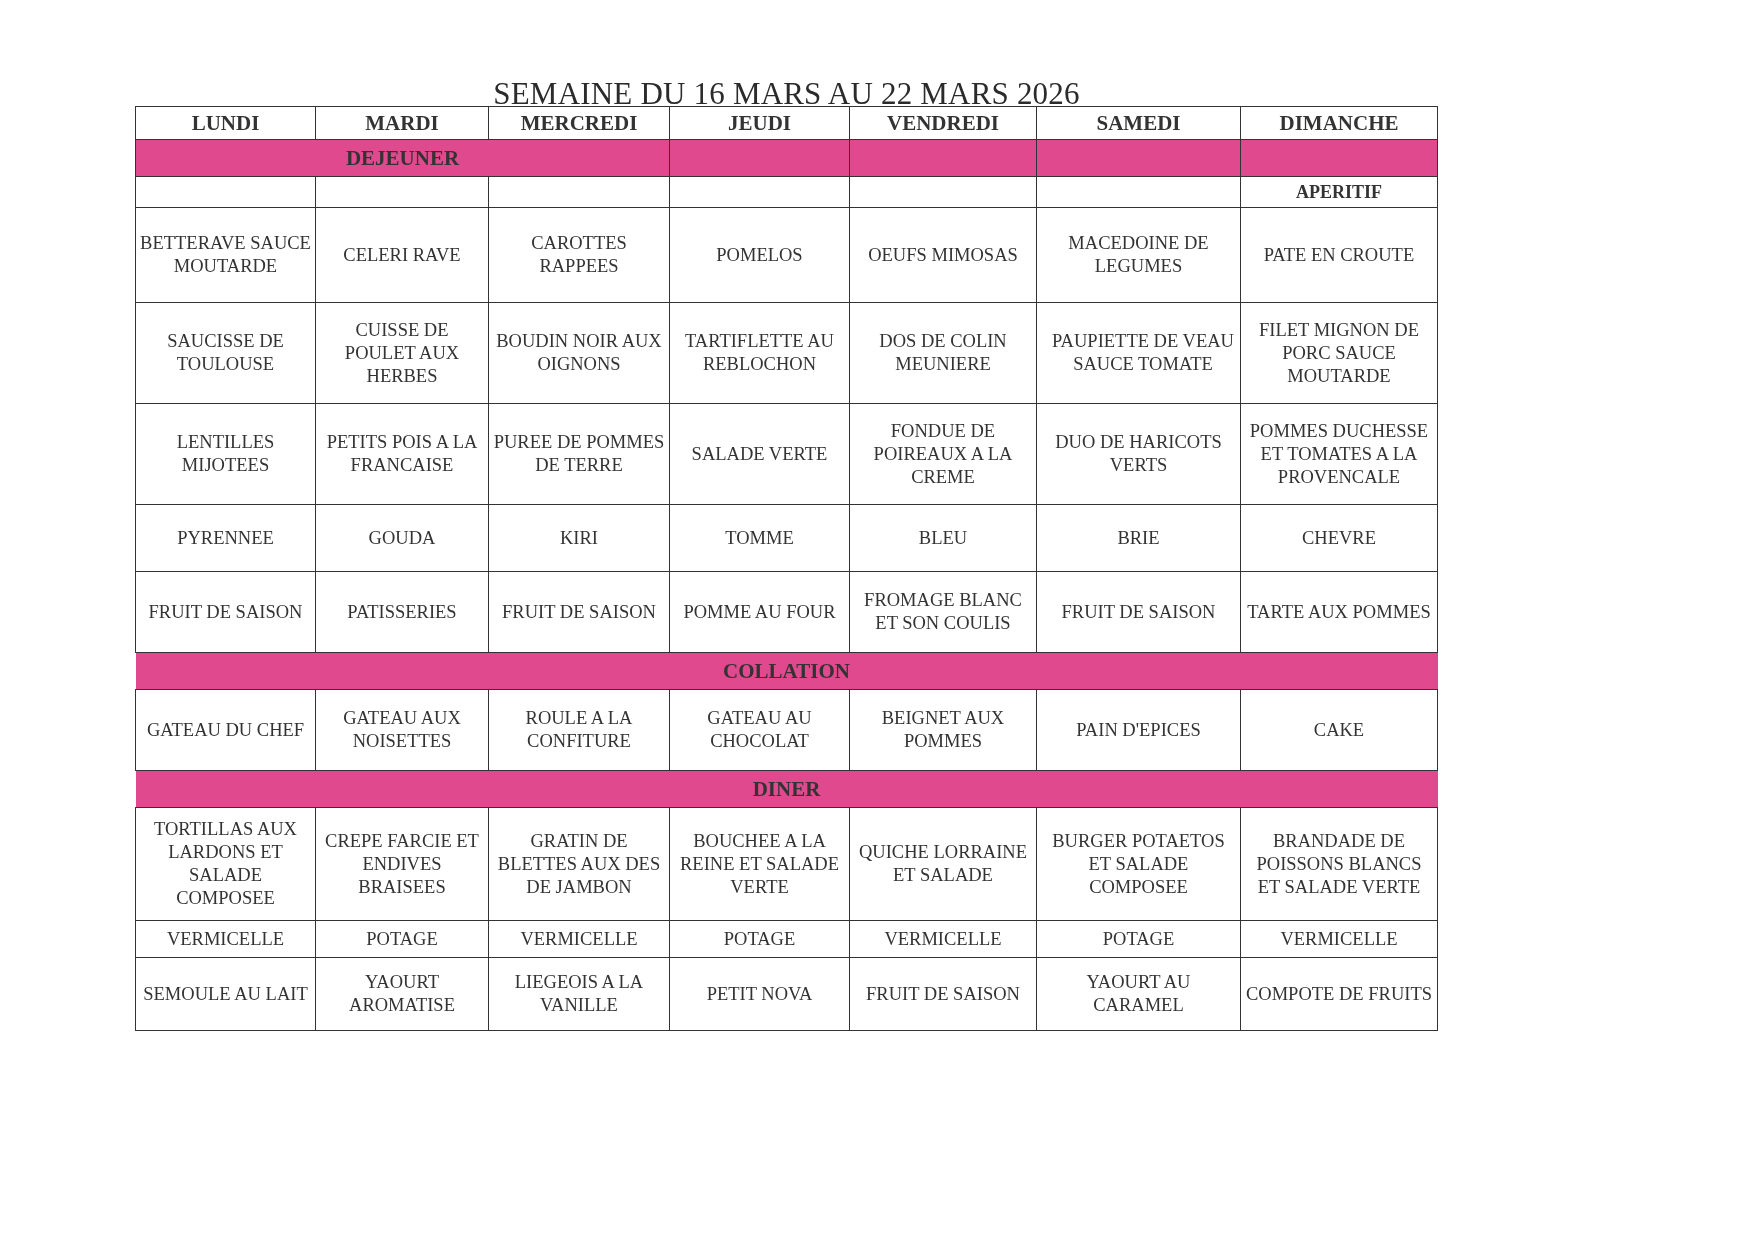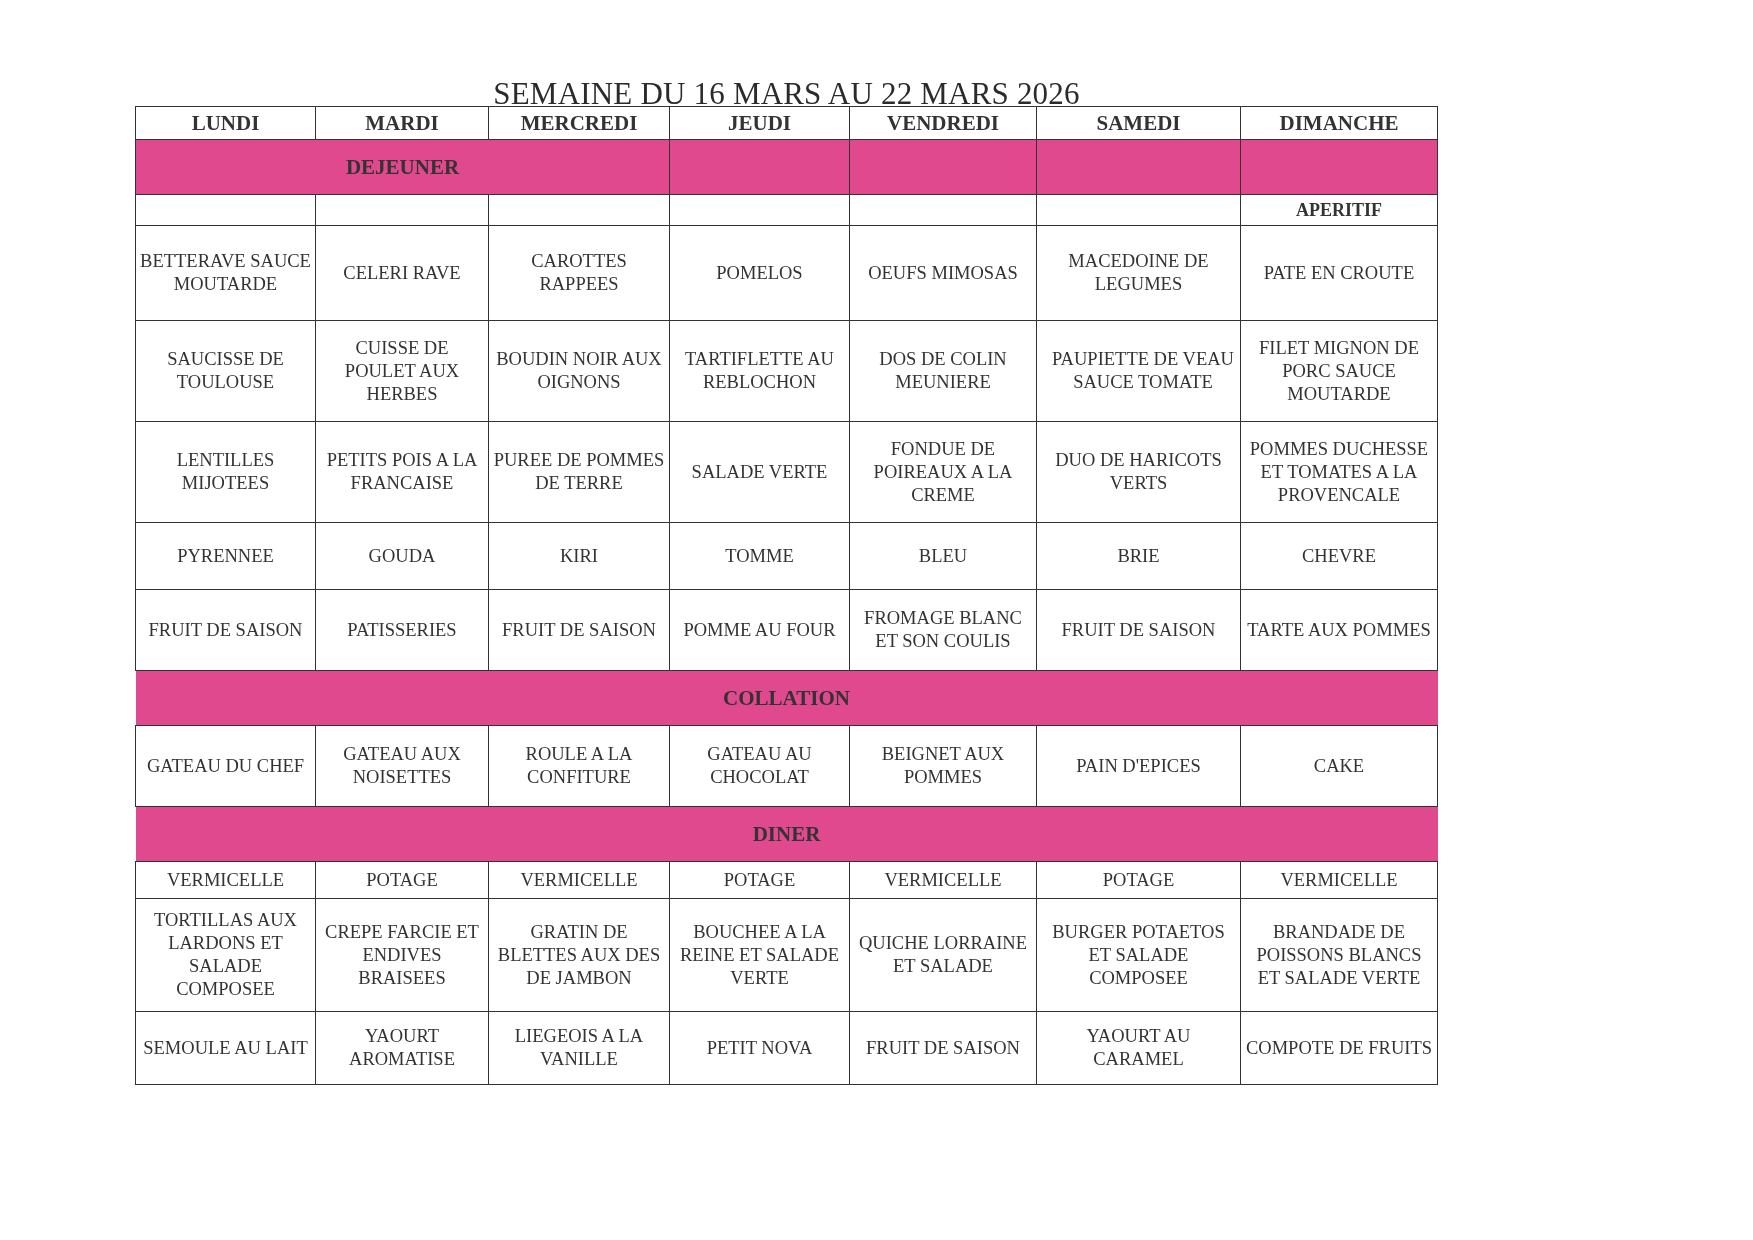--- a/index.html
+++ b/index.html
@@ -6,21 +6,21 @@
   body { width: 1753px; height: 1240px; position: relative; overflow: hidden;
          font-family: "Liberation Serif", "DejaVu Serif", serif; color: #2a2a2a; }
   .title { position: absolute; left: 0; width: 1573px; top: 76px; text-align: center;
            font-size: 31px; color: #2b2b2b; letter-spacing: 0.2px; }
   table.menu { position: absolute; left: 135px; top: 106px; width: 1302px;
                border-collapse: collapse; table-layout: fixed; }
   table.menu td { border: 1.6px solid #333; text-align: center; vertical-align: middle;
                   font-size: 18.5px; line-height: 23px; padding: 0 3px; color: #333; }
   .day { color: #5f9b2e; font-weight: bold; font-size: 21px !important; height: 32px; }
   .band td { background: #e0498e; color: #fbe9f2; font-weight: bold; font-size: 21px !important;
-             height: 28px; padding: 13px !important; }
+             height: 28px; padding: 4px !important; }
   .band.merged td { border-left: none; border-right: none; }
   .aperitif { color: #c0392b; font-weight: bold; font-size: 18px !important; }
 </style>
 </head>
 <body>
 
 <div class="title">SEMAINE DU 16 MARS AU 22 MARS 2026</div>
 
 <table class="menu">
   <colgroup>
@@ -112,36 +112,36 @@
         <td style="height: 80px;">ROULE A LA CONFITURE</td>
         <td style="height: 80px;">GATEAU AU CHOCOLAT</td>
         <td style="height: 80px;">BEIGNET AUX POMMES</td>
         <td style="height: 80px;">PAIN D'EPICES</td>
         <td style="height: 80px;">CAKE</td>
       </tr>
       <tr class="band merged">
         <td colspan="7">DINER</td>
       </tr>
       <tr>
+        <td style="height: 112px;">TORTILLAS AUX LARDONS ET SALADE COMPOSEE</td>
+        <td style="height: 112px;">CREPE FARCIE ET ENDIVES BRAISEES</td>
+        <td style="height: 112px;">GRATIN DE BLETTES AUX DES DE JAMBON</td>
+        <td style="height: 112px;">BOUCHEE A LA REINE ET SALADE VERTE</td>
+        <td style="height: 112px;">QUICHE LORRAINE ET SALADE</td>
+        <td style="height: 112px;">BURGER POTAETOS ET SALADE COMPOSEE</td>
+        <td style="height: 112px;">BRANDADE DE POISSONS BLANCS ET SALADE VERTE</td>
+      </tr>
+      <tr>
         <td style="height: 36px;">VERMICELLE</td>
         <td style="height: 36px;">POTAGE</td>
         <td style="height: 36px;">VERMICELLE</td>
         <td style="height: 36px;">POTAGE</td>
         <td style="height: 36px;">VERMICELLE</td>
         <td style="height: 36px;">POTAGE</td>
         <td style="height: 36px;">VERMICELLE</td>
-      </tr>
-      <tr>
-        <td style="height: 112px;">TORTILLAS AUX LARDONS ET SALADE COMPOSEE</td>
-        <td style="height: 112px;">CREPE FARCIE ET ENDIVES BRAISEES</td>
-        <td style="height: 112px;">GRATIN DE BLETTES AUX DES DE JAMBON</td>
-        <td style="height: 112px;">BOUCHEE A LA REINE ET SALADE VERTE</td>
-        <td style="height: 112px;">QUICHE LORRAINE ET SALADE</td>
-        <td style="height: 112px;">BURGER POTAETOS ET SALADE COMPOSEE</td>
-        <td style="height: 112px;">BRANDADE DE POISSONS BLANCS ET SALADE VERTE</td>
       </tr>
       <tr>
         <td style="height: 72px;">SEMOULE AU LAIT</td>
         <td style="height: 72px;">YAOURT AROMATISE</td>
         <td style="height: 72px;">LIEGEOIS A LA VANILLE</td>
         <td style="height: 72px;">PETIT NOVA</td>
         <td style="height: 72px;">FRUIT DE SAISON</td>
         <td style="height: 72px;">YAOURT AU CARAMEL</td>
         <td style="height: 72px;">COMPOTE DE FRUITS</td>
       </tr>

